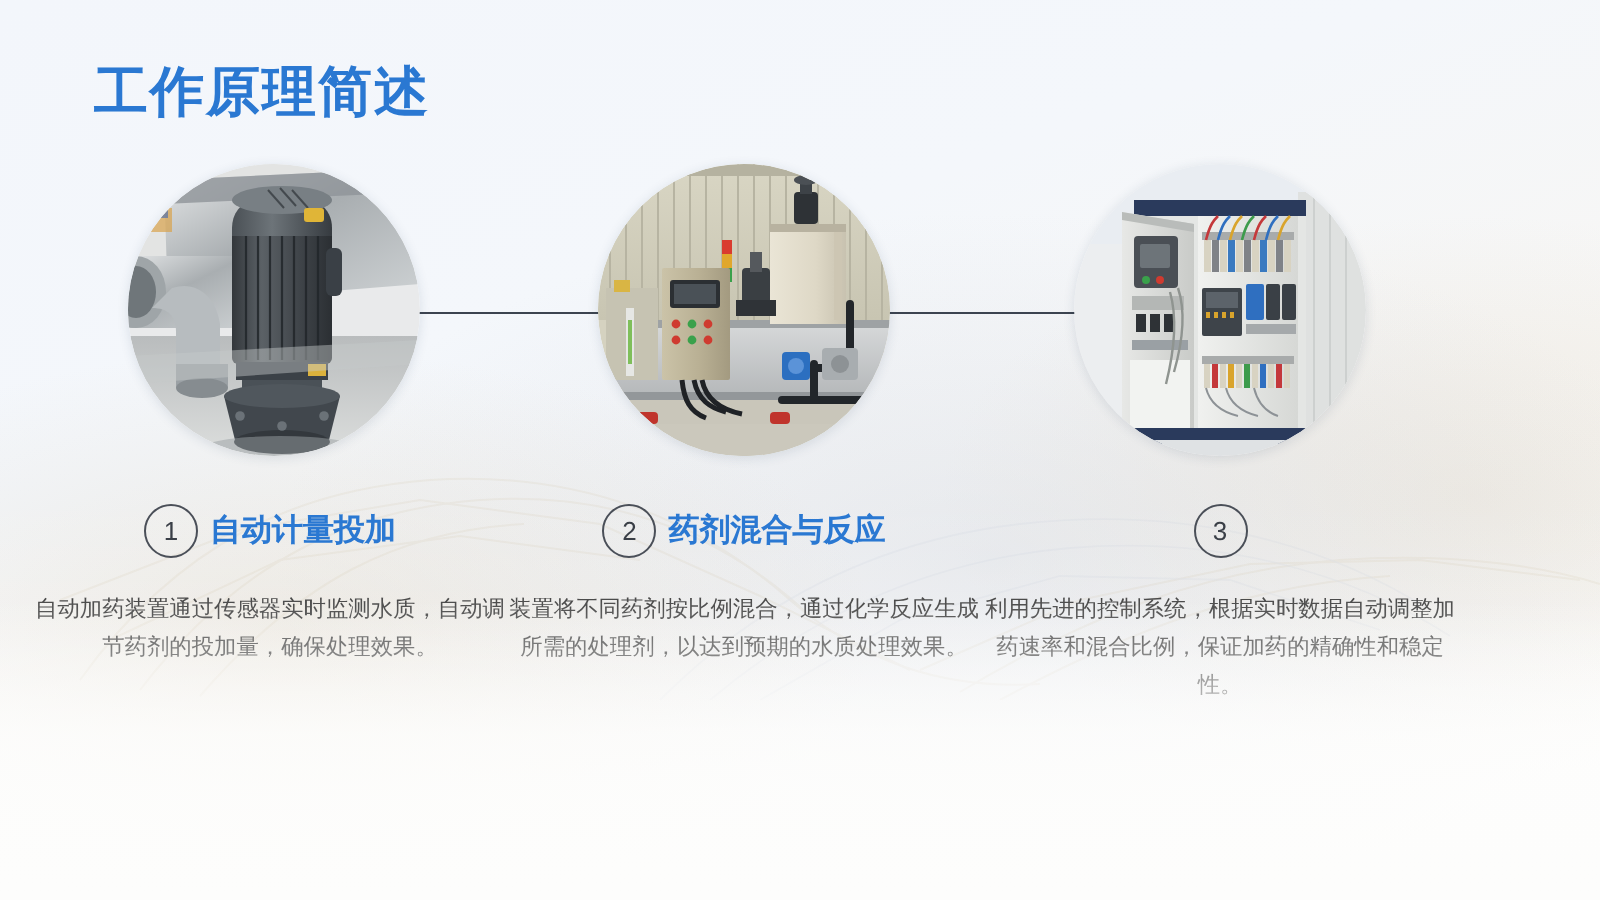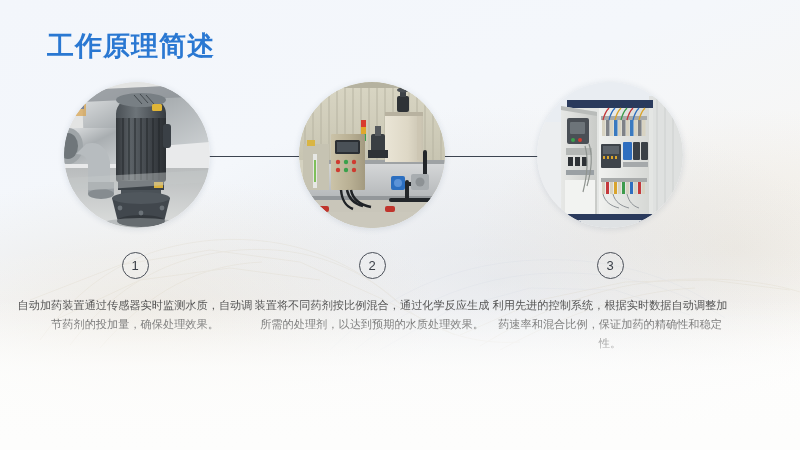--- a/index.html
+++ b/index.html
@@ -200,20 +200,21 @@
               <circle cx="98" cy="126" r="2.4"></circle>
           </g>
 
           <ellipse cx="76" cy="143" rx="40" ry="7" fill="#9aa0a3" opacity="0.5"></ellipse>
           <path d="M0,96 L146,88 L146,100 L0,110 Z" fill="#c6c9ca" opacity="0.45"></path>
         </g>
       </svg>
     </div>
     <div class="head-row">
       <span class="num-badge">1</span>
+      <span class="head-text">自动计量投加</span>
     </div>
     <div class="body-text">自动加药装置通过传感器实时监测水质，自动调节药剂的投加量，确保处理效果。</div>
   </div>
 
   <div class="step s2">
     <div class="photo-circle">
       <svg viewBox="0 0 146 146">
         <defs>
           <clipPath id="cp2">
               <circle cx="73" cy="73" r="73"></circle>
@@ -319,20 +320,21 @@
             <path d="M42,108 C43,118 46,124 54,127"></path>
           </g>
           <rect x="18" y="124" width="12" height="6" rx="2" fill="#c0342c"></rect>
           <rect x="86" y="124" width="10" height="6" rx="2" fill="#c0342c"></rect>
           <rect x="0" y="130" width="146" height="16" fill="#cbc8bc"></rect>
         </g>
       </svg>
     </div>
     <div class="head-row">
       <span class="num-badge">2</span>
+      <span class="head-text">药剂混合与反应</span>
     </div>
     <div class="body-text">装置将不同药剂按比例混合，通过化学反应生成所需的处理剂，以达到预期的水质处理效果。</div>
   </div>
 
   <div class="step s3">
     <div class="photo-circle">
       <svg viewBox="0 0 146 146">
         <defs>
           <clipPath id="cp3">
               <circle cx="73" cy="73" r="73"></circle>

